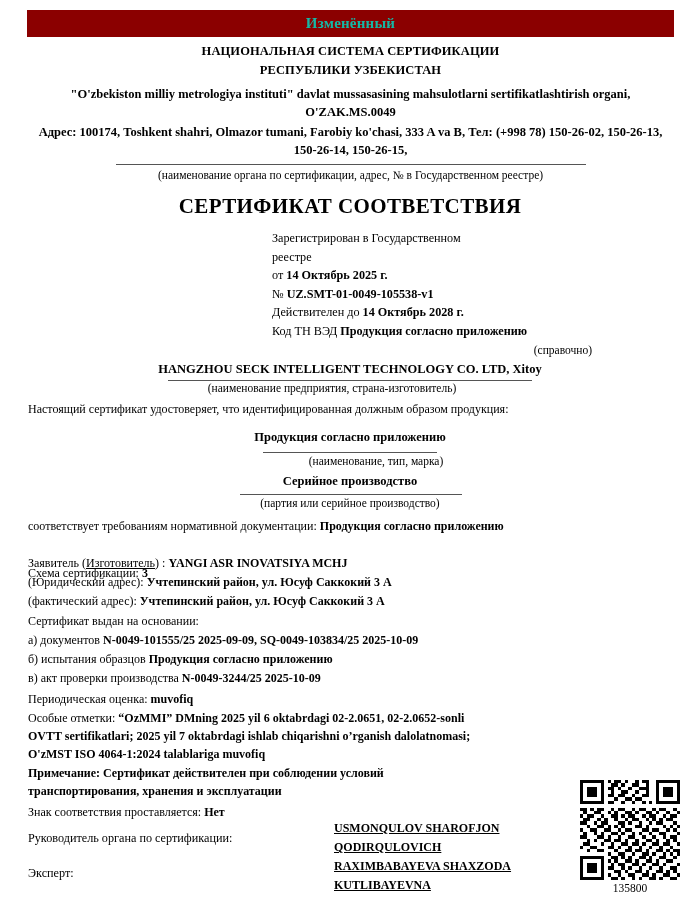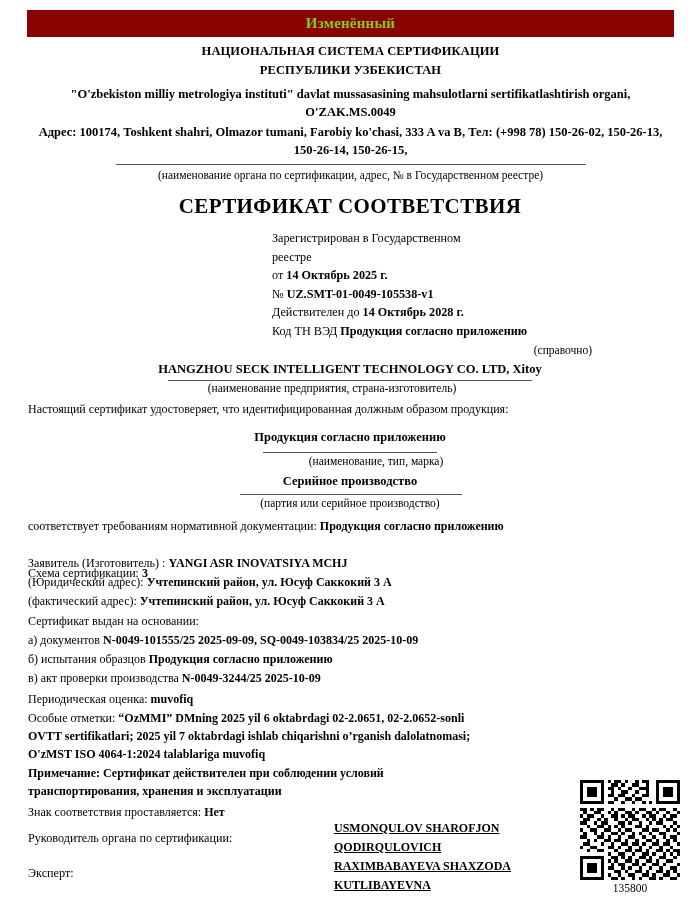--- a/index.html
+++ b/index.html
@@ -23,21 +23,21 @@
   }
 
   
   .banner {
     position: absolute;
     left: 27px;
     top: 10px;
     width: 647px;
     height: 27px;
     background: #8b0000;
-    color: #84cc16;
+    color: #14b8a6;
     font-size: 15px;
     font-weight: bold;
     line-height: 27px;
     text-align: center;
     letter-spacing: 0.2px;
   }
 
   
   .header {
     position: absolute;
@@ -137,21 +137,21 @@
 
   
   .body-line {
     position: absolute;
     left: 28px;
     font-size: 12px;
     line-height: 18px;
     width: 646px;
   }
   .body-line .b { font-weight: bold; }
-  .u { }
+  .u { text-decoration: underline; }
 
   .centered-bold {
     position: absolute;
     left: 0;
     width: 700px;
     text-align: center;
     font-size: 12.5px;
     font-weight: bold;
   }
   .centered-cap {

